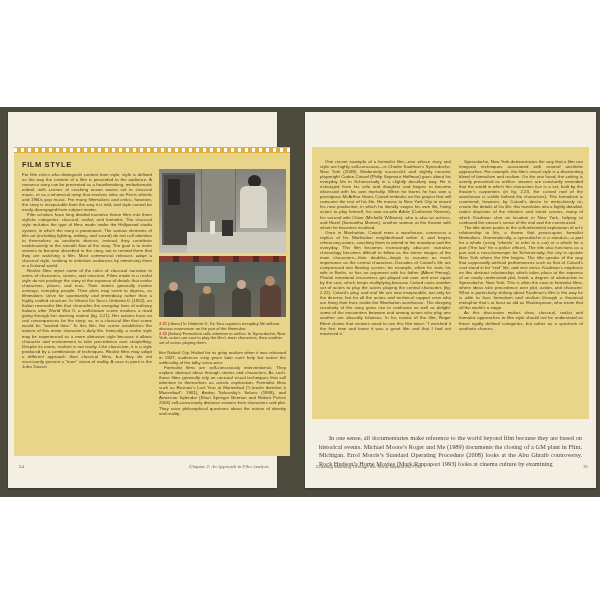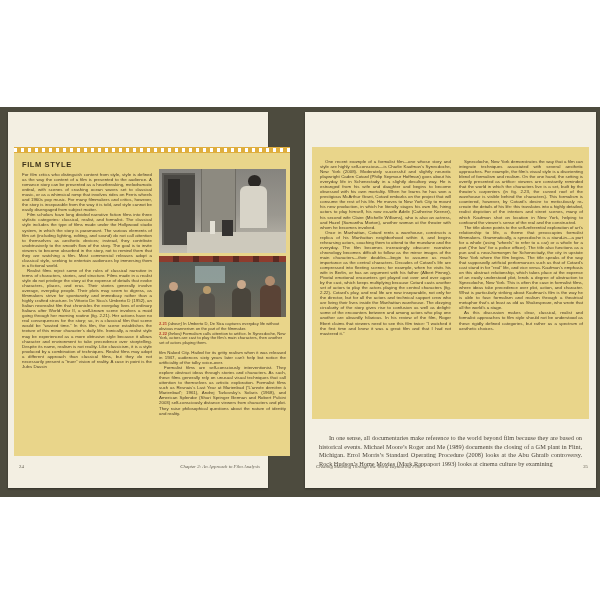--- a/index.html
+++ b/index.html
@@ -1,20 +1,20 @@
 <!DOCTYPE html>
 <html><head>
 <meta charset="utf-8">
 <style>
   html,body{margin:0;padding:0;}
   .canvas{position:relative;width:600px;height:600px;background:#ffffff;overflow:hidden;
           font-family:"Liberation Sans",sans-serif;color:#453a26;}
   .backdrop{position:absolute;left:0;top:107px;width:600px;height:390px;background:#4d4b3e;}
   .page{position:absolute;top:112px;height:376px;background:#f3efe2;box-shadow:0 1px 2px rgba(0,0,0,.35);}
-  .page-left{left:8px;width:260px;}
+  .page-left{left:8px;width:260px;padding-left:9px;}
   .page-right{left:305px;width:291px;}
   .panel{position:absolute;background:#e9d58a;}
   .panel-left{left:6px;top:35px;width:276px;height:309px;}
   .panel-right{left:7px;top:35px;width:277px;height:272px;}
   .perf{position:absolute;left:0;top:0;right:0;height:6px;background:#dfae3e;
         background-image:repeating-linear-gradient(90deg,#ffffff 0 3px,rgba(255,255,255,0) 3px 7px);
         background-size:auto 4px;background-position:0 1px;background-repeat:repeat-x;}
   .section-title{position:absolute;left:8px;top:13px;font-size:7.5px;font-weight:bold;
                  letter-spacing:.6px;color:#3e331b;}
   .col{position:absolute;overflow:hidden;text-align:justify;font-size:4.4px;line-height:5.05px;color:#4a3c27;}

